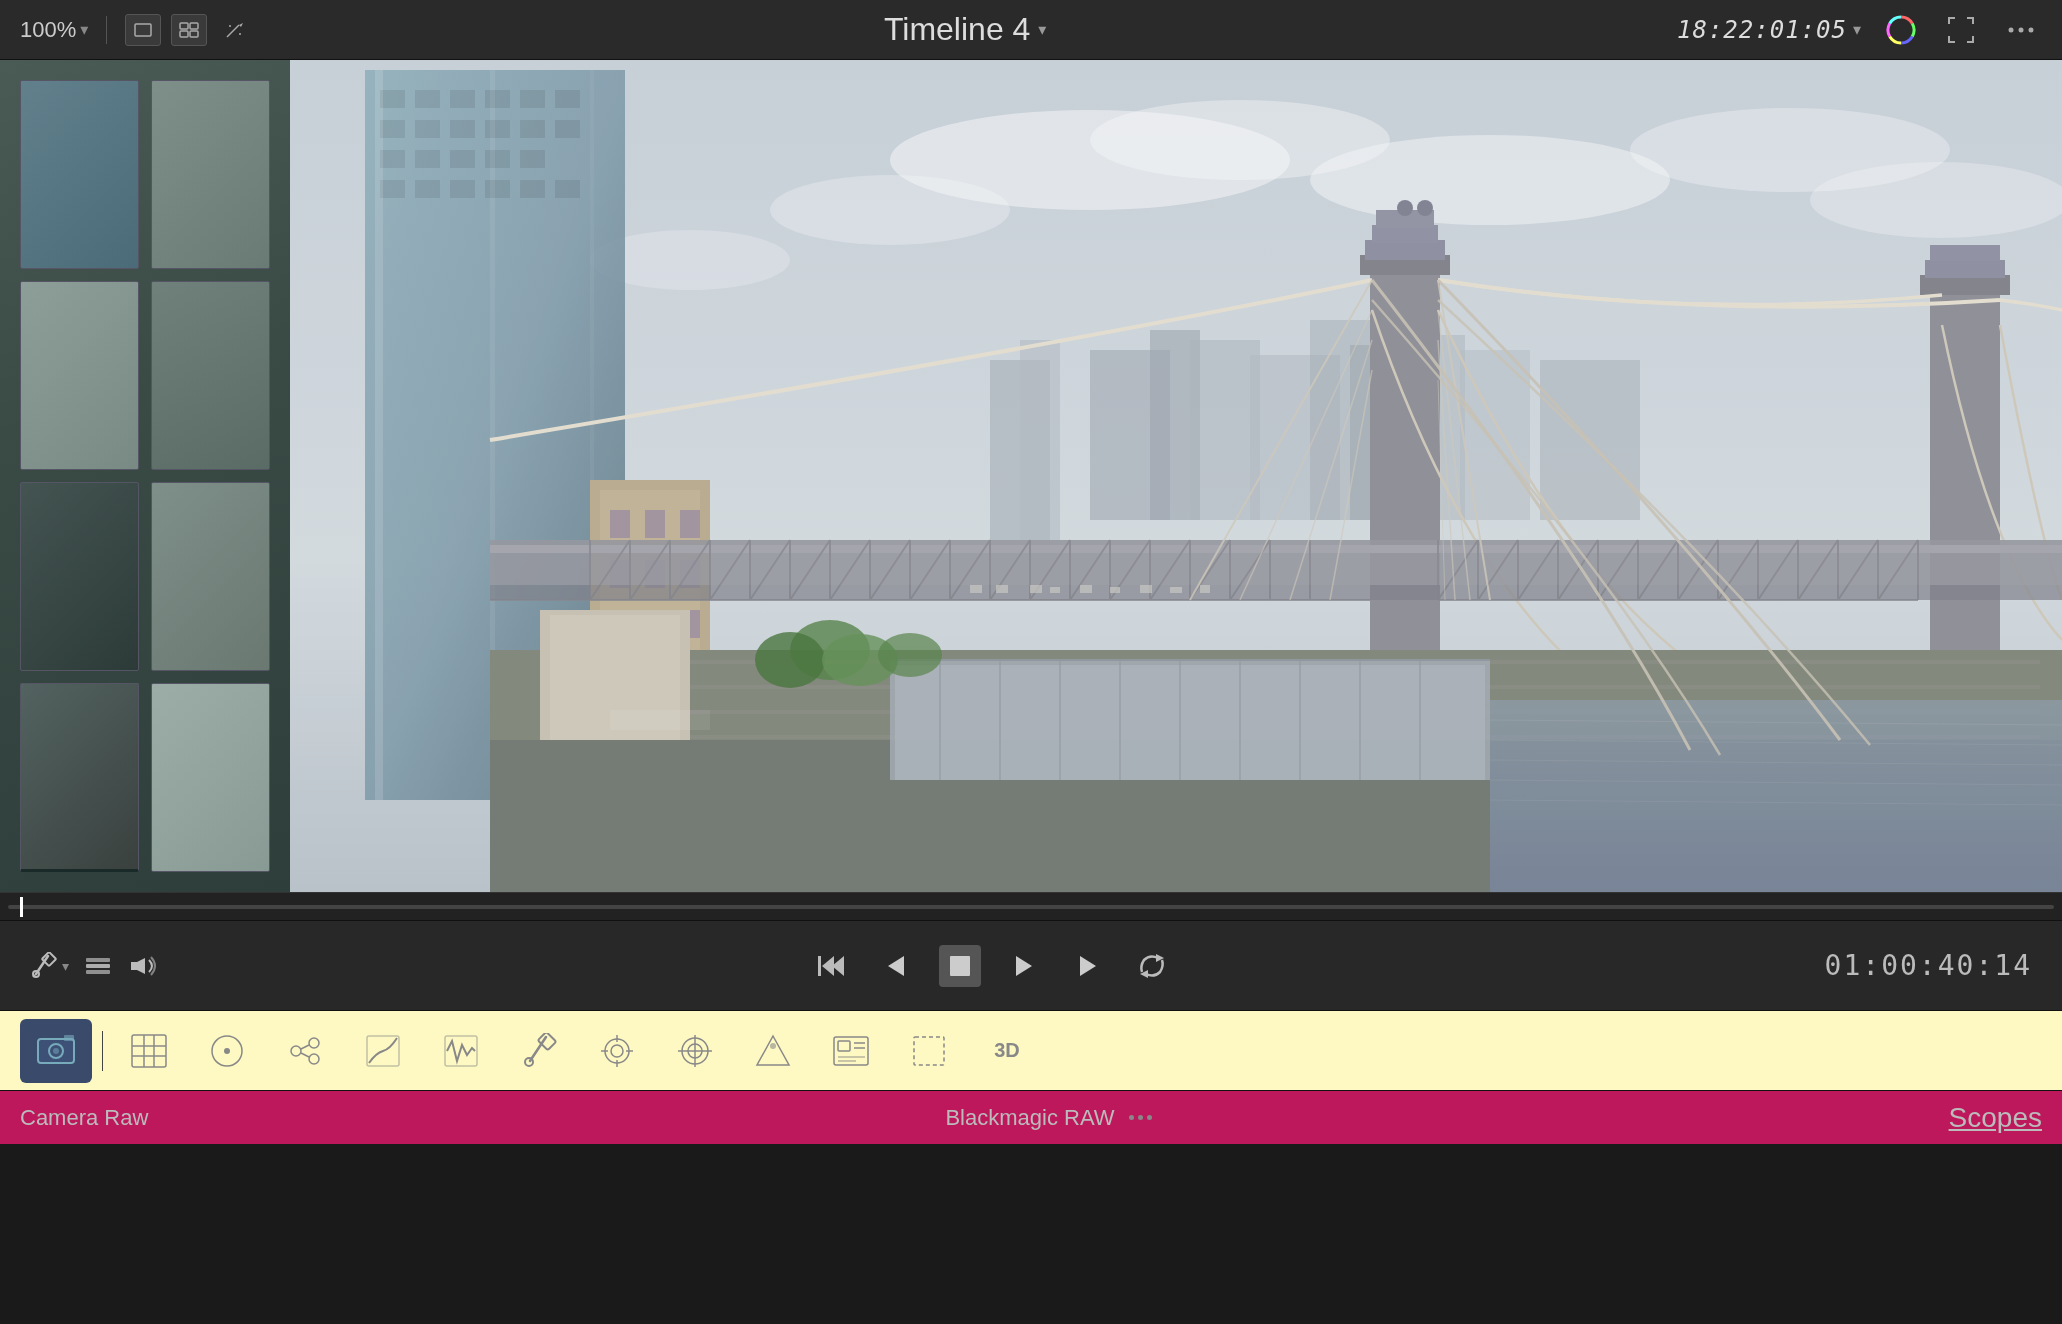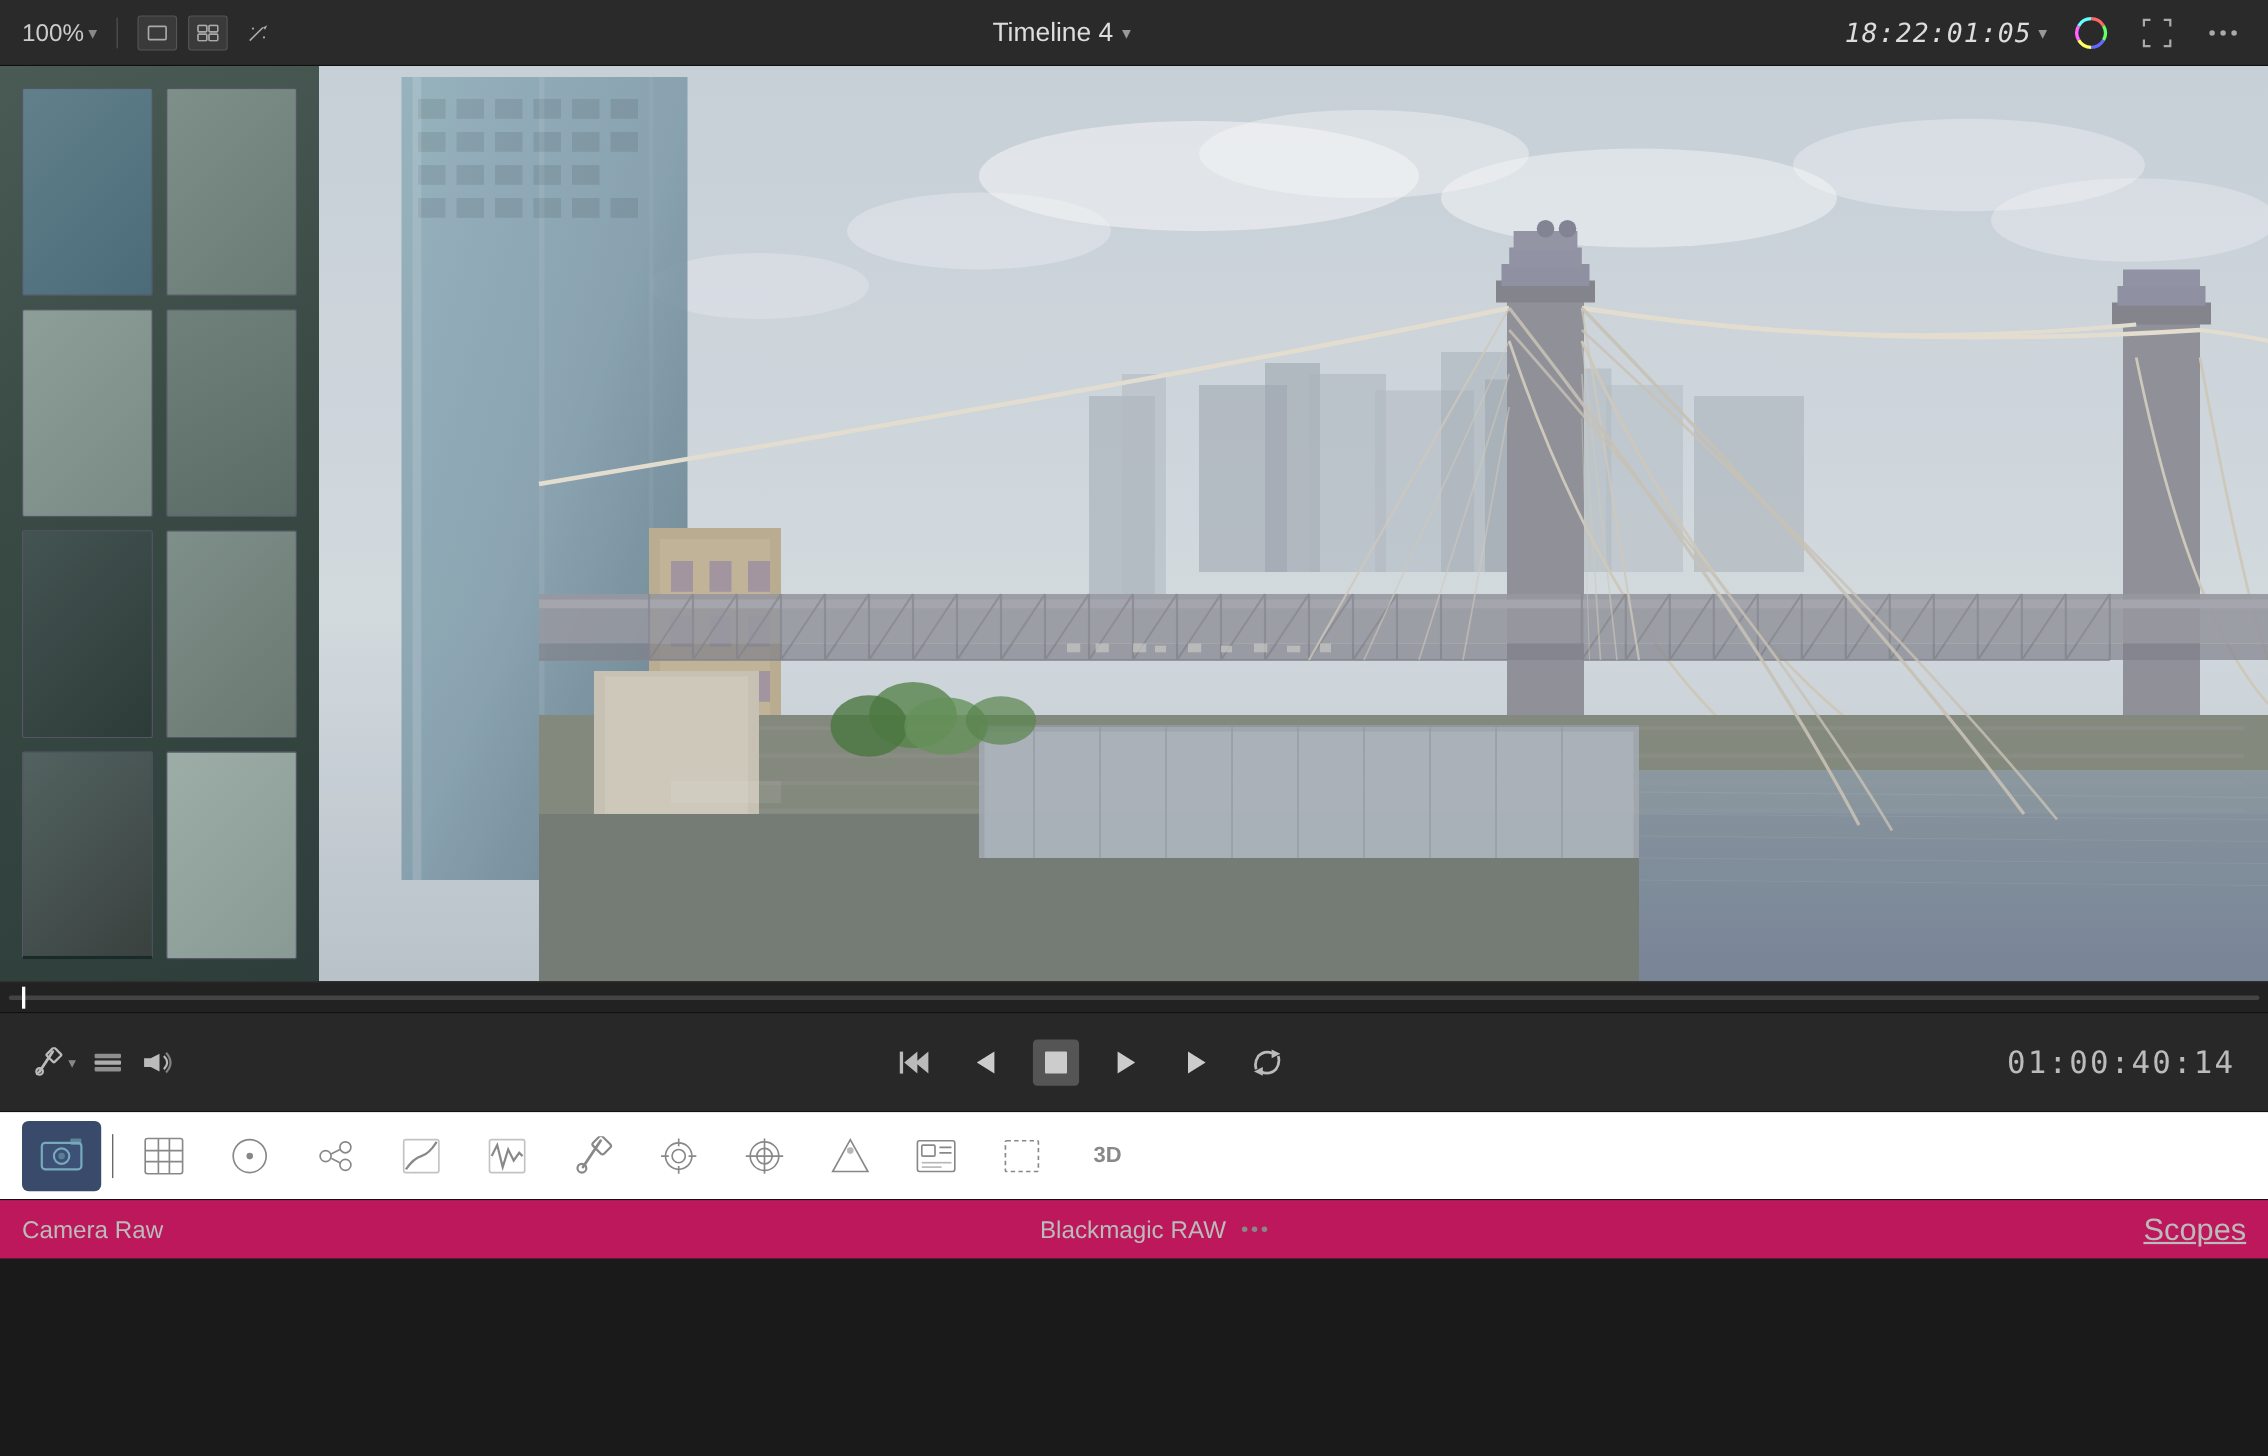--- a/index.html
+++ b/index.html
@@ -186,21 +186,21 @@
     }
     .transport-btn.stop {
       background: #555;
       border-radius: 4px;
     }
 
     
     .tool-strip {
       width: 100%;
       height: 80px;
-      background: #ffffff;
+      background: #fef9c3;
       border-top: 1px solid #111;
       display: flex;
       align-items: center;
       padding: 0 20px;
       gap: 6px;
     }
     .tool-btn {
       width: 72px;
       height: 64px;
       display: flex;
@@ -283,21 +283,21 @@
           <line x1="2" y1="16" x2="14" y2="4" stroke="#aaa" stroke-width="1.5"></line>
           <polygon points="14,4 18,2 16,6" fill="#aaa"></polygon>
           <circle cx="5" cy="5" r="1" fill="#aaa"></circle>
           <circle cx="15" cy="13" r="1" fill="#aaa"></circle>
         </svg>
       </div>
     </div>
   </div>
 
   <div class="top-bar-center">
-    <span style="font-size:24px;color:#ddd;font-weight:500;">Timeline 4</span>
+    <span style="font-size:32px;color:#ddd;font-weight:500;">Timeline 4</span>
     <span style="font-size:16px;color:#999;cursor:pointer;">▾</span>
   </div>
 
   <div class="top-bar-right">
     <div class="timecode-display">
       <span style="font-size:24px;font-family:monospace;color:#ddd;font-style:italic;">18:22:01:05</span>
       <span style="font-size:16px;color:#999;">▾</span>
     </div>
 
     <div style="width:42px;height:42px;display:flex;align-items:center;justify-content:center;cursor:pointer;">

